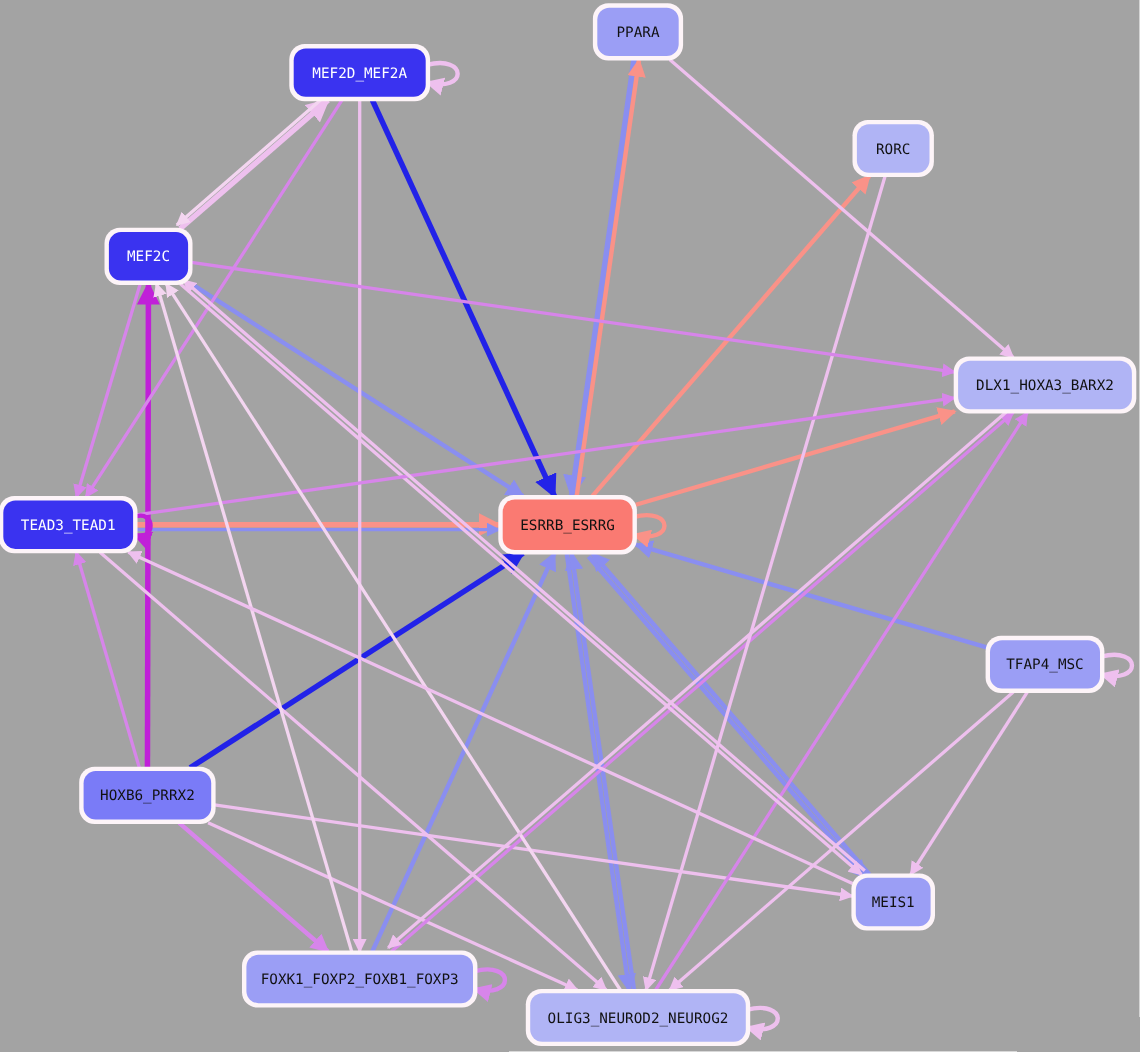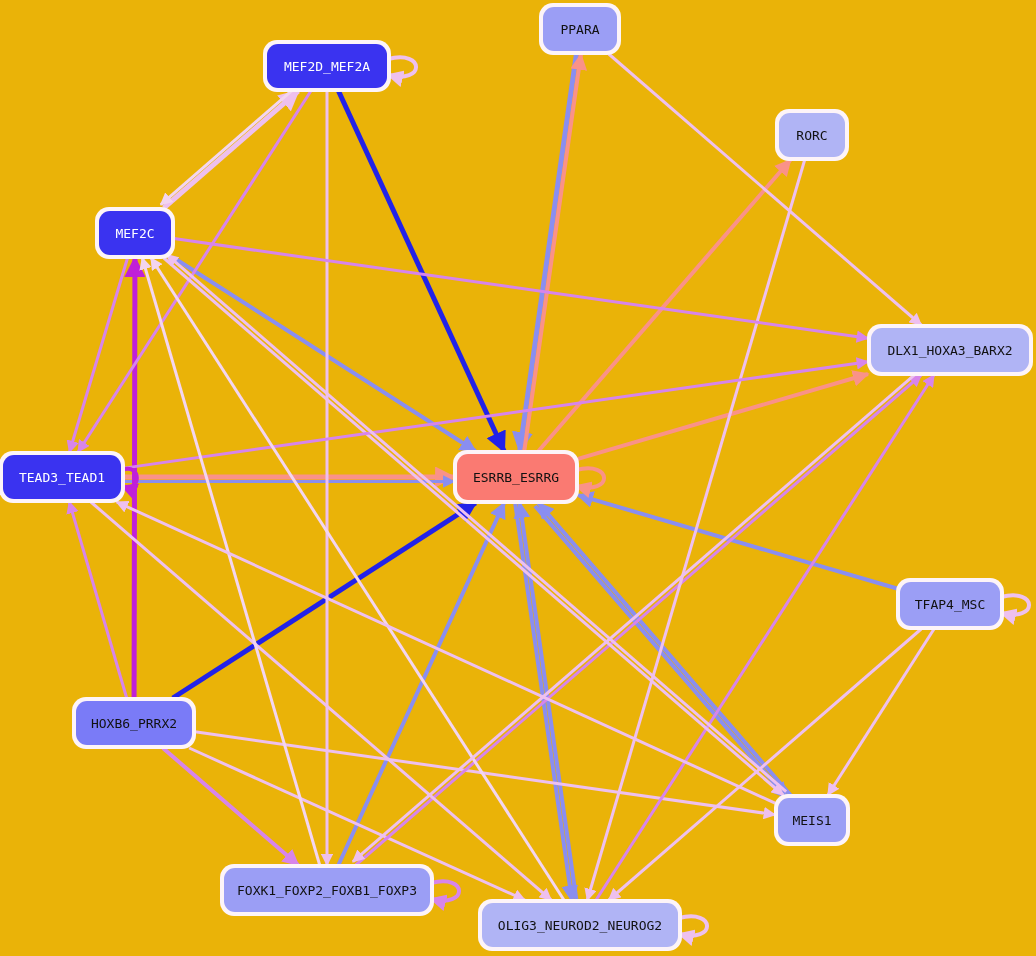--- a/index.html
+++ b/index.html
@@ -1,17 +1,17 @@
 <!DOCTYPE html>
 <html><head>
 <meta charset="utf-8">
 <style>
   html,body{margin:0;padding:0;background:#ffffff;}
   body{font-family:"DejaVu Sans Mono","Liberation Mono",monospace;}
-  #stage{position:relative;width:1036px;height:956px;background:#eab308;overflow:hidden;}
+  #stage{position:relative;width:1036px;height:956px;background:#a3a3a3;overflow:hidden;}
   #net{position:absolute;left:0;top:0;width:1036px;height:956px;}
   .nodelabel{
     font-family:"DejaVu Sans Mono","Liberation Mono",monospace;
     font-size:13px;
     dominant-baseline:middle;
     text-anchor:middle;
     pointer-events:none;
   }
 </style>
 </head>

